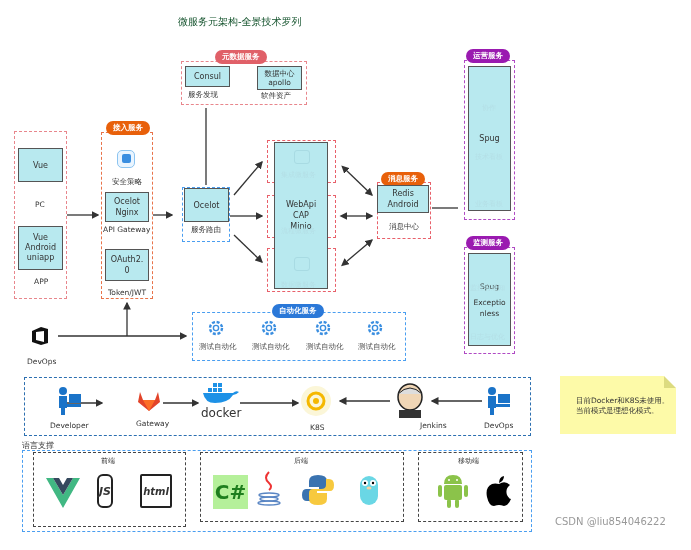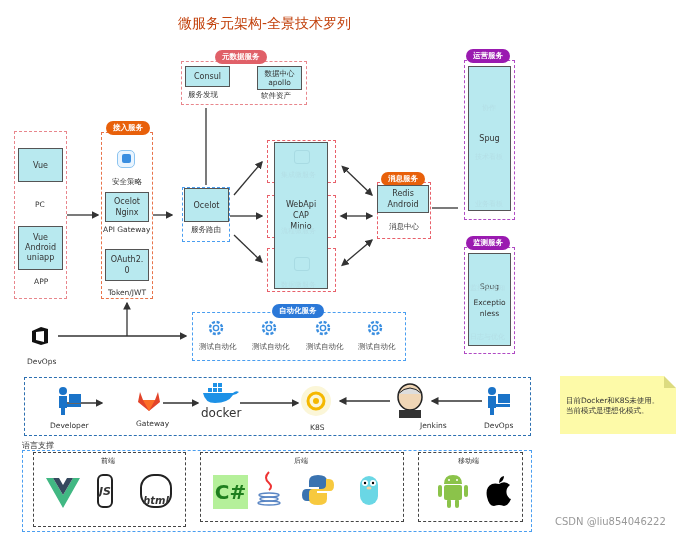--- a/index.html
+++ b/index.html
@@ -1,33 +1,33 @@
 <!DOCTYPE html>
 <html><head>
 <meta charset="utf-8">
 <style>
 *{box-sizing:border-box;margin:0;padding:0}
 body{width:691px;height:550px;background:#fff;position:relative;overflow:hidden;font-family:"DejaVu Sans","Liberation Sans",sans-serif;color:#333}
 .abs{position:absolute}
-.title{left:178px;top:15px;font-size:14px;color:#c2410c}
+.title{left:178px;top:15px;font-size:10px;color:#14532d}
 .dash{position:absolute;border:1.5px dashed}
 .red{border-color:#e8606a}
 .orange{border-color:#e8734a}
 .blue{border-color:#3b8ee8}
 .purple{border-color:#b04ac4}
 .navy{border-color:#2c6fb0}
 .dark{border-color:#444}
 .badge{position:absolute;color:#fff;font-size:7.5px;font-weight:bold;padding:2px 7px;border-radius:7px;white-space:nowrap;line-height:10px}
 .box{position:absolute;background:#b8e9ef;border:1.5px solid #555;display:flex;align-items:center;justify-content:center;text-align:center;font-size:8px;color:#333;line-height:11px}
 .lbl{position:absolute;font-size:7.5px;color:#333;text-align:center;white-space:nowrap}
 .faint{position:absolute;font-size:7px;color:#b4dfe6;text-align:left;white-space:nowrap}
 .ficon{position:absolute;width:16px;height:14px;border:1.5px solid #a8dbe3;border-radius:3px}
 svg.lines{position:absolute;left:0;top:0}
 .gear{position:absolute;width:20px;height:20px}
-.note{position:absolute;left:560px;top:376px;width:116px;height:58px;background:#fdfaa8;font-size:7.5px;color:#333;padding:20px 0 0 6px;line-height:10px}
+.note{position:absolute;left:560px;top:376px;width:116px;height:58px;background:#fdfaa8;font-size:7.5px;color:#333;padding:20px 0 0 16px;line-height:10px}
 .note:after{content:"";position:absolute;right:0;top:0;border-style:solid;border-width:0 12px 12px 0;border-color:transparent #fff #dcdb80 transparent}
 .watermark{position:absolute;left:555px;top:516px;font-size:10px;color:#999}
 .lang-title{position:absolute;font-size:7px;color:#333}
 </style>
 </head>
 <body>
 
 <svg class="lines" width="691" height="550">
   <defs>
     <marker id="ar" markerWidth="6" markerHeight="6" refX="5" refY="3" orient="auto">
@@ -250,21 +250,21 @@
 <div class="lang-title" style="left:101px;top:456px">前端</div>
 <div class="abs" style="left:46px;top:478px;width:34px;height:30px">
   <svg width="34" height="30" viewBox="0 0 34 30">
       <path d="M0 0 L7 0 L17 17 L27 0 L34 0 L17 30 Z" fill="#41b883"></path>
       <path d="M7 0 L13 0 L17 7 L21 0 L27 0 L17 17 Z" fill="#35495e"></path>
     </svg>
 </div>
 <div class="abs" style="left:97px;top:474px;width:16px;height:34px;border:2.5px solid #222;border-radius:6px;font-weight:bold;font-size:11px;display:flex;align-items:center;justify-content:center;font-style:italic">
     <span>JS</span>
   </div>
-<div class="abs" style="left:140px;top:474px;width:32px;height:34px;border:2.5px solid #222;border-radius:14px;font-weight:bold;font-size:10px;display:flex;align-items:flex-end;justify-content:center;font-style:italic">
+<div class="abs" style="left:140px;top:474px;width:32px;height:34px;border:2.5px solid #222;border-radius:2px;font-weight:bold;font-size:10px;display:flex;align-items:center;justify-content:center;font-style:italic">
     <span>html</span>
   </div>
 
 <div class="dash dark" style="left:200px;top:452px;width:204px;height:70px"></div>
 <div class="lang-title" style="left:294px;top:456px">后端</div>
 <div class="abs" style="left:213px;top:475px;width:35px;height:34px;background:#b5f09a;color:#1e7e1e;font-weight:bold;font-size:20px;display:flex;align-items:center;justify-content:center">
     <span>C#</span>
   </div>
 <div class="abs" style="left:255px;top:470px;width:28px;height:36px">
   <svg width="28" height="36" viewBox="0 0 28 36">

